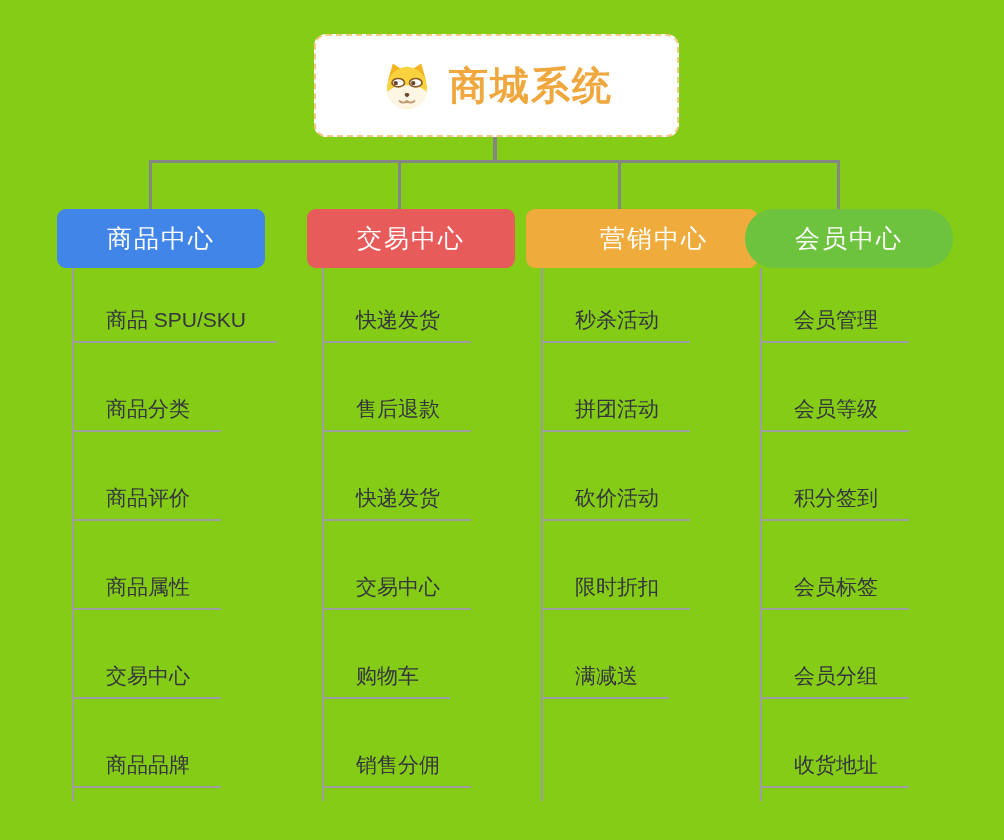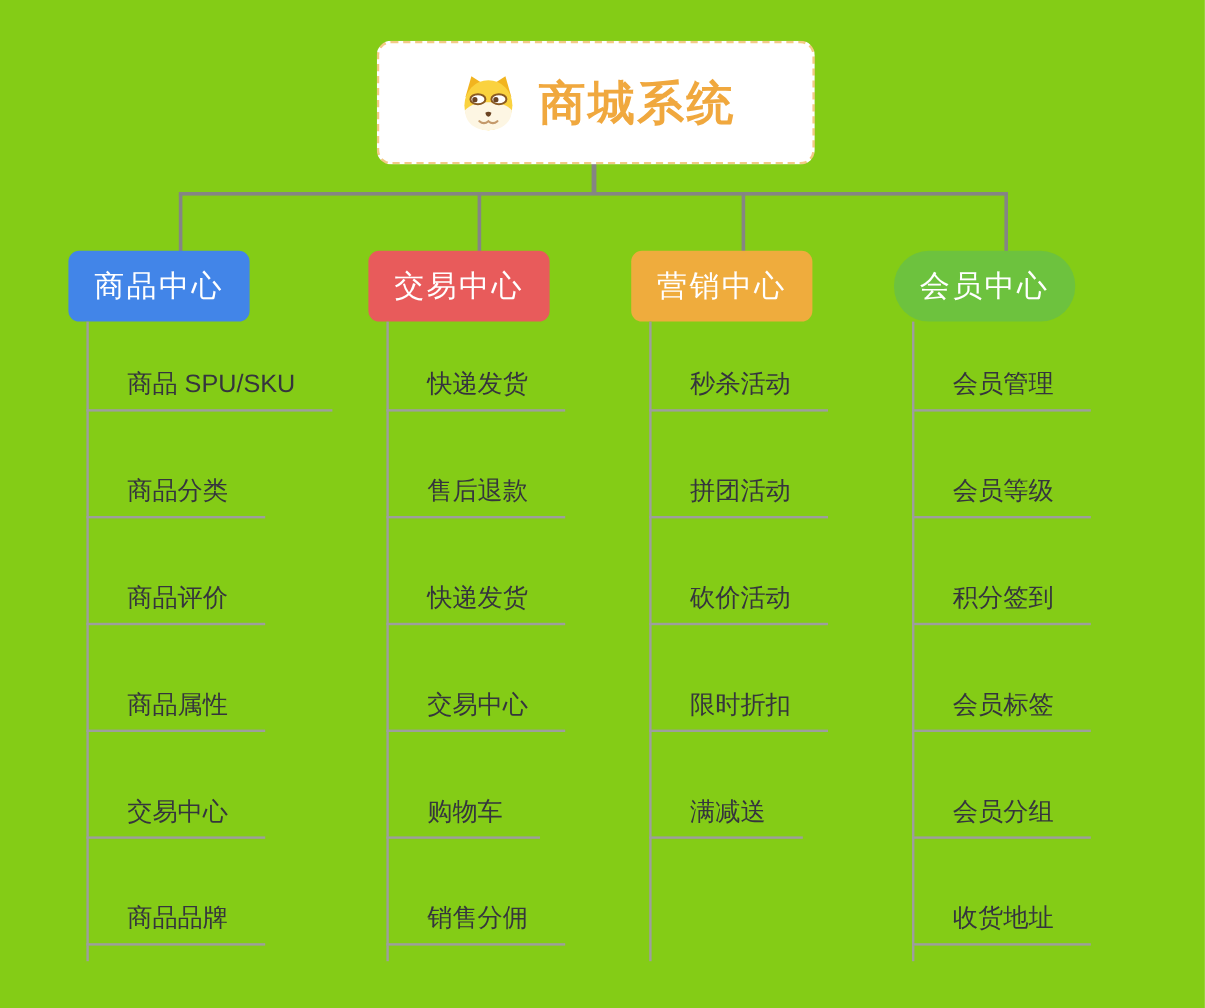--- a/index.html
+++ b/index.html
@@ -35,21 +35,21 @@
   }
   .root-label{
     font-size:39px;font-weight:600;letter-spacing:2px;
     color:#f0a83e;white-space:nowrap;
   }
   .dog{flex:0 0 auto;}
 
   
   .branch{position:absolute;top:209px;width:187px;}
   .branch-node{
-    width:151px;height:59px;
+    width:208px;height:59px;
     border-radius:9px;
     display:flex;align-items:center;justify-content:center;
   }
   .branch-label{
     color:#ffffff;font-size:25px;letter-spacing:2px;white-space:nowrap;
   }
   .vline{
     position:absolute;left:15px;top:59px;
     width:2px;height:533px;background:#9e9e9e;
   }
@@ -160,21 +160,21 @@
     <span class="leaf-label">购物车</span>
   </div>
 
   <div class="leaf">
     <span class="leaf-label">销售分佣</span>
   </div>
 </div>
   </div>
 
   <div class="branch" style="left: 526px;">
-    <div class="branch-node" style="background: rgb(239, 172, 61);">
+    <div class="branch-node" style="background: rgb(239, 172, 61); padding-left: 24px;">
       <span class="branch-label">营销中心</span>
     </div>
     <div class="vline"></div>
     <div class="leaves">
 
   <div class="leaf">
     <span class="leaf-label">秒杀活动</span>
   </div>
 
   <div class="leaf">

